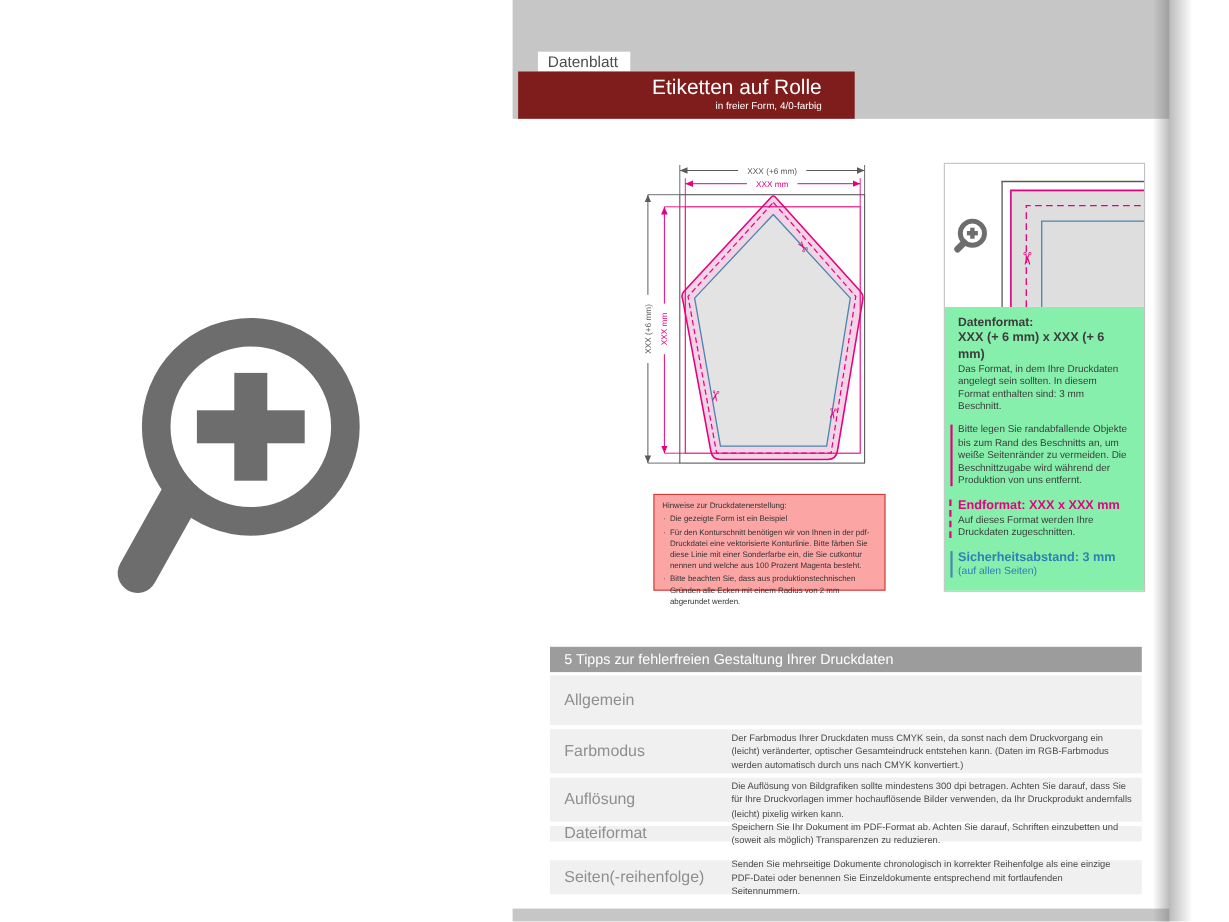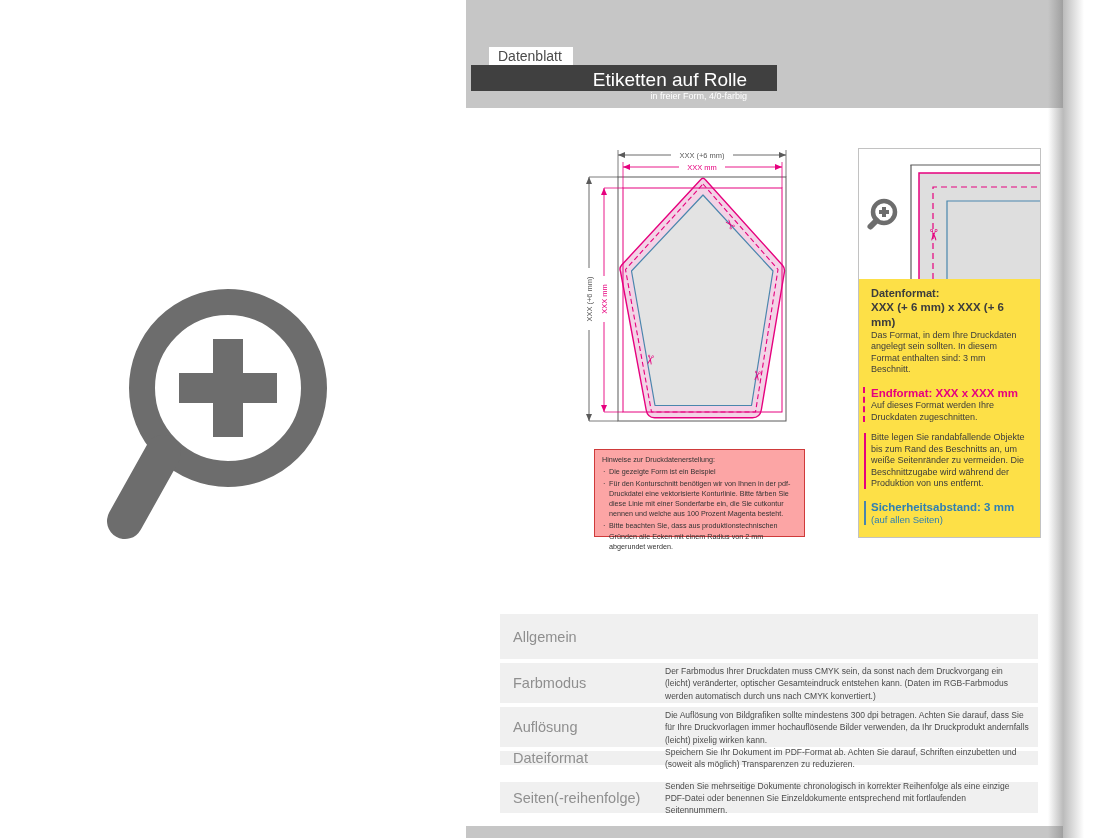--- a/index.html
+++ b/index.html
@@ -8,40 +8,40 @@
     font-family:"Liberation Sans",sans-serif;color:#3c3c3c;
   }
   
   .top-band{position:absolute;left:466px;top:0;width:597px;height:108px;background:#c6c6c6;}
   .bottom-band{position:absolute;left:466px;top:826px;width:597px;height:12px;background:#c6c6c6;}
   .right-shadow{position:absolute;left:1048px;top:0;width:36px;height:838px;
     background:linear-gradient(to right,rgba(130,130,130,0) 0%,rgba(120,120,120,.5) 42%,rgba(255,255,255,0) 100%);}
   
   .tab{position:absolute;left:489px;top:47px;height:18px;line-height:18px;background:#fff;
     padding:0 11px 0 9px;font-size:14px;color:#4b4b4b;}
-  .title-bar{position:absolute;left:471px;top:65px;width:306px;height:26px;background:#404040;
+  .title-bar{position:absolute;left:471px;top:65px;width:306px;height:43px;background:#7f1d1d;
     box-sizing:border-box;text-align:right;padding:4px 30px 0 0;color:#fff;}
   .title{font-size:19px;line-height:21px;}
   .subtitle{font-size:9px;line-height:12px;}
   
   .big-zoom{position:absolute;left:88px;top:286px;}
   
   .diagram{position:absolute;left:575px;top:144px;}
   .dimlbl{font-size:7.5px;font-family:"Liberation Sans",sans-serif;}
   
   .notes-box{position:absolute;left:594px;top:449px;width:211px;height:88px;box-sizing:border-box;
     border:1.5px solid #cf3a3a;background:#fca5a5;padding:5px 7px;font-size:7.2px;line-height:1.4;color:#333;}
   .notes-title{margin-bottom:2px;}
   .note-item{position:relative;padding-left:7px;margin-bottom:2px;}
   .note-item::before{content:"·";position:absolute;left:1px;top:0;}
   
   .panel{position:absolute;left:858px;top:148px;width:183px;box-sizing:border-box;
     border:1px solid #c2c2c2;background:#fff;}
   .panel-detail{width:181px;height:130px;overflow:hidden;}
-  .panel-text{background:#fde047;padding:8px 15px 10px 12px;}
+  .panel-text{background:#86efac;padding:8px 15px 10px 12px;}
   .sec{position:relative;}
   .p-title{font-weight:bold;font-size:11px;color:#3c3c3c;line-height:1.2;}
   .p-value{font-weight:bold;font-size:11.5px;color:#3c3c3c;line-height:1.25;margin-bottom:1px;}
   .p-body{font-size:9px;line-height:1.28;color:#3c3c3c;}
   .p-note{margin-top:9px;}
   .p-note::before{content:"";position:absolute;left:-7px;top:1px;bottom:1px;width:2px;background:#e6007e;}
   .p-end{margin-top:10px;}
   .p-end::before{content:"";position:absolute;left:-8px;top:1px;bottom:1px;width:0;border-left:2px dashed #e6007e;}
   .p-end-title{font-weight:bold;font-size:11.5px;color:#e6007e;line-height:1.25;}
   .p-safe{margin-top:10px;}
@@ -168,36 +168,37 @@
           <line x1="17.5" y1="71.5" x2="11.5" y2="77.5" stroke="#6d6d6d" stroke-width="6" stroke-linecap="round"></line>
         </g>
       </svg>
     </div>
     <div class="panel-text">
       <div class="sec">
         <div class="p-title">Datenformat:</div>
         <div class="p-value">XXX (+ 6 mm) x XXX (+ 6 mm)</div>
         <div class="p-body">Das Format, in dem Ihre Druckdaten angelegt sein sollten. In diesem Format enthalten sind: 3 mm Beschnitt.</div>
       </div>
+      <div class="sec p-note">
+        <div class="p-body">Bitte legen Sie randabfallende Objekte bis zum Rand des Beschnitts an, um weiße Seitenränder zu vermeiden. Die Beschnittzugabe wird während der Produktion von uns entfernt.</div>
+      </div>
       <div class="sec p-end">
         <div class="p-end-title">Endformat: XXX x XXX mm</div>
         <div class="p-body">Auf dieses Format werden Ihre Druckdaten zugeschnitten.</div>
-      </div>
-      <div class="sec p-note">
-        <div class="p-body">Bitte legen Sie randabfallende Objekte bis zum Rand des Beschnitts an, um weiße Seitenränder zu vermeiden. Die Beschnittzugabe wird während der Produktion von uns entfernt.</div>
       </div>
       <div class="sec p-safe">
         <div class="p-safe-head">
           <div class="p-safe-title">Sicherheitsabstand: 3 mm</div>
           <div class="p-safe-sub">(auf allen Seiten)</div>
         </div>
       </div>
     </div>
   </div>
 
+  <div class="tips-header">5 Tipps zur fehlerfreien Gestaltung Ihrer Druckdaten</div>
 
   <div class="tip-row r1">
     <div class="tip-label">Allgemein</div>
   </div>
   <div class="tip-row r2">
     <div class="tip-label">Farbmodus</div>
     <div class="tip-text">Der Farbmodus Ihrer Druckdaten muss CMYK sein, da sonst nach dem Druckvorgang ein (leicht) veränderter, optischer Gesamteindruck entstehen kann. (Daten im RGB-Farbmodus werden automatisch durch uns nach CMYK konvertiert.)</div>
   </div>
   <div class="tip-row r3">
     <div class="tip-label">Auflösung</div>

